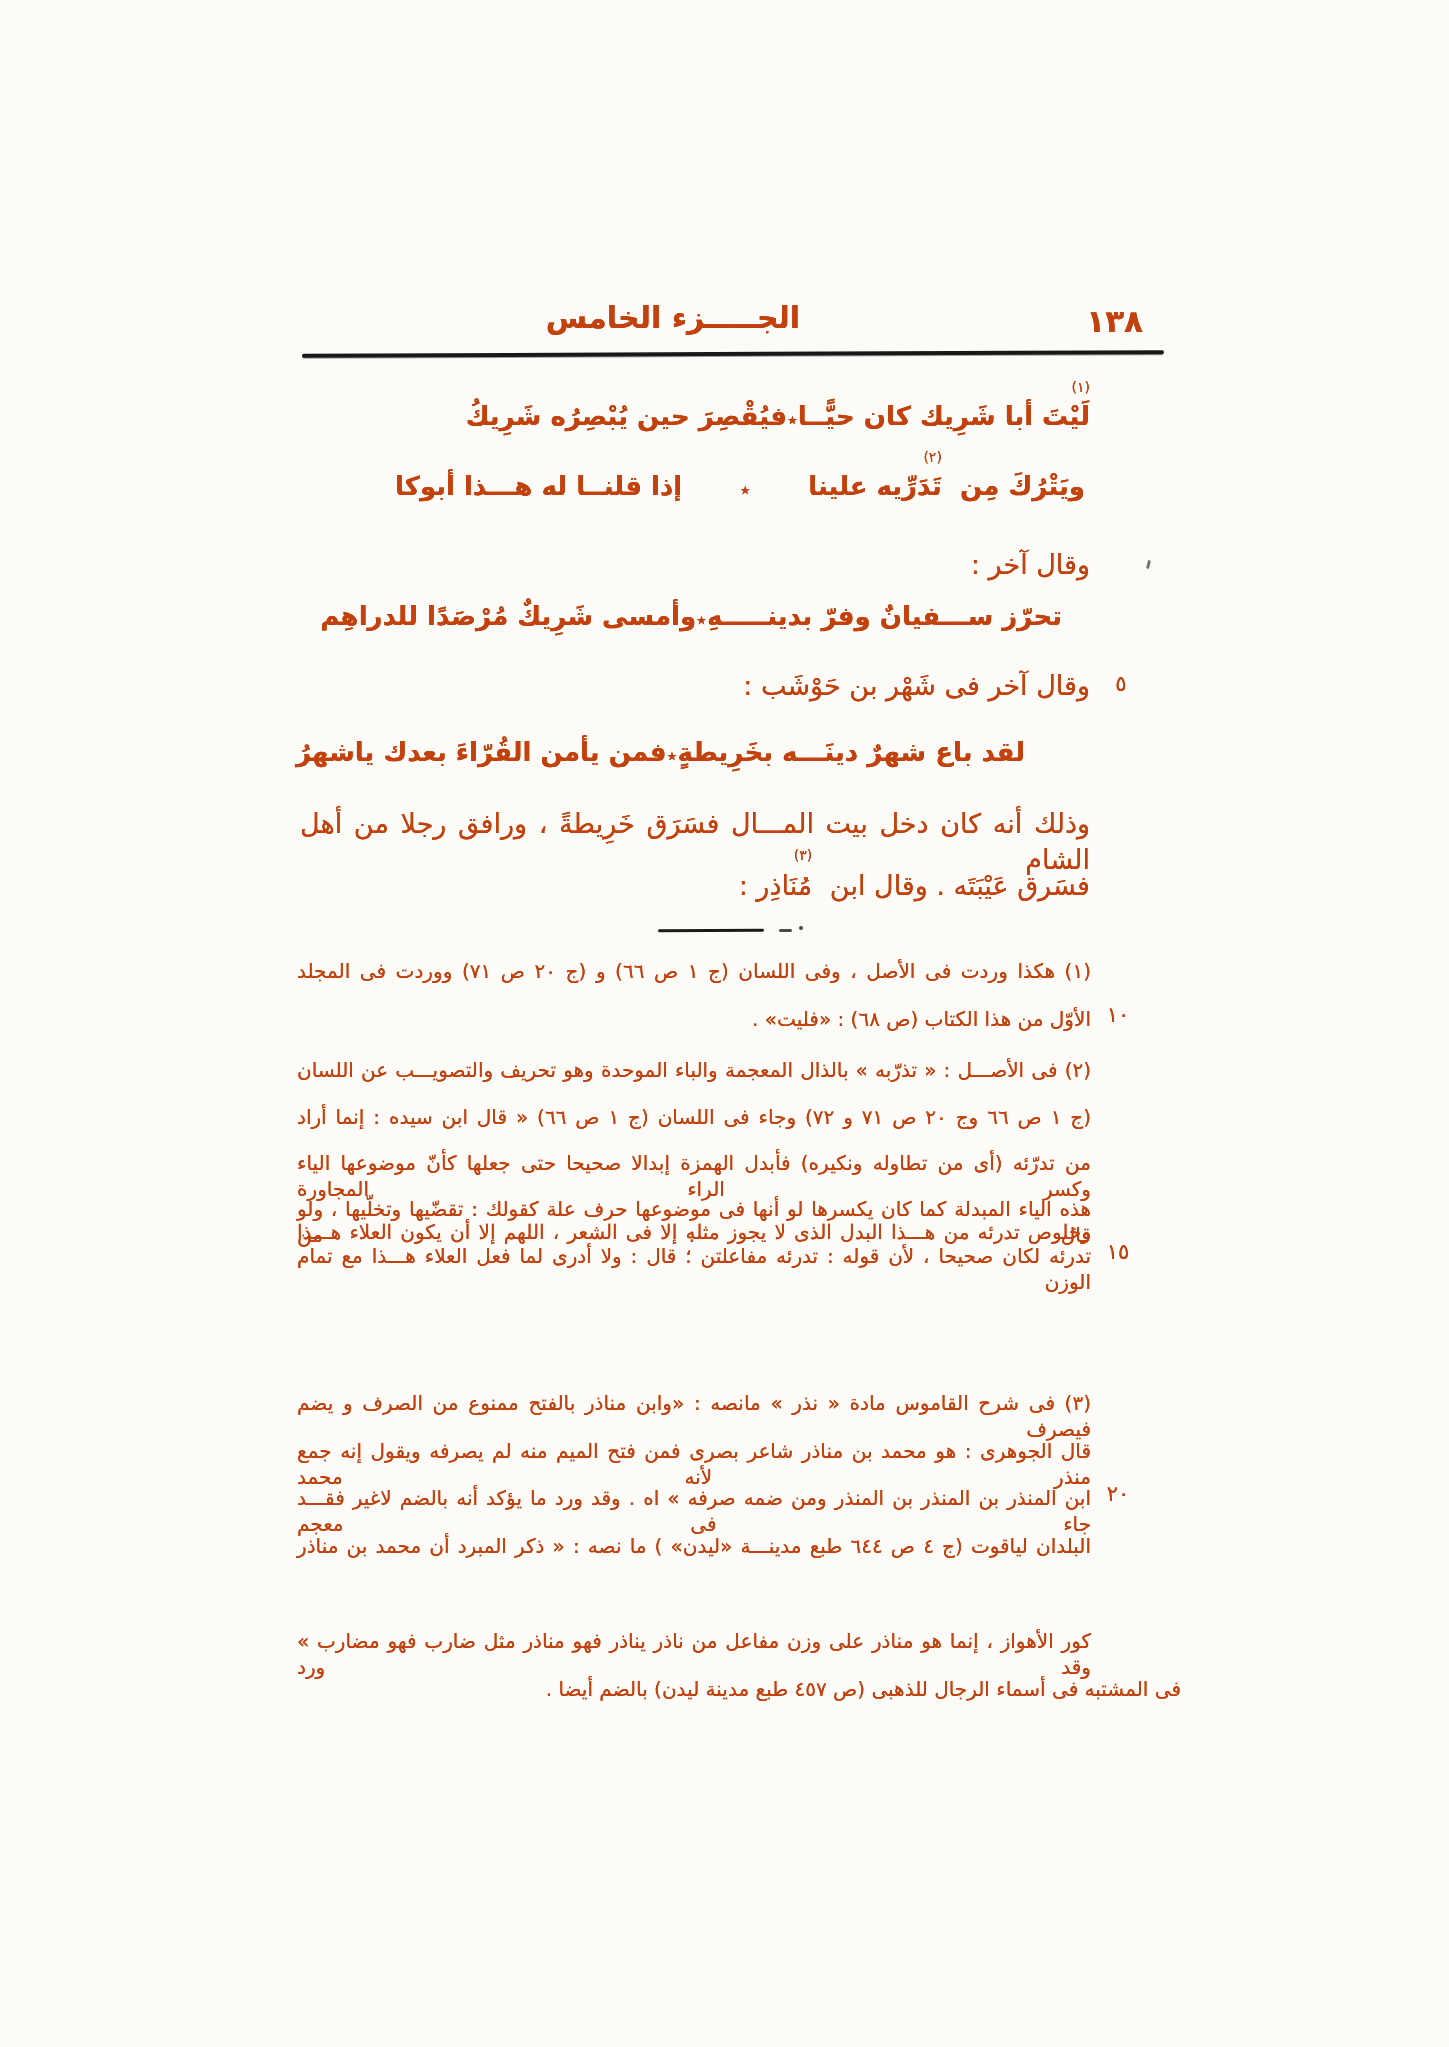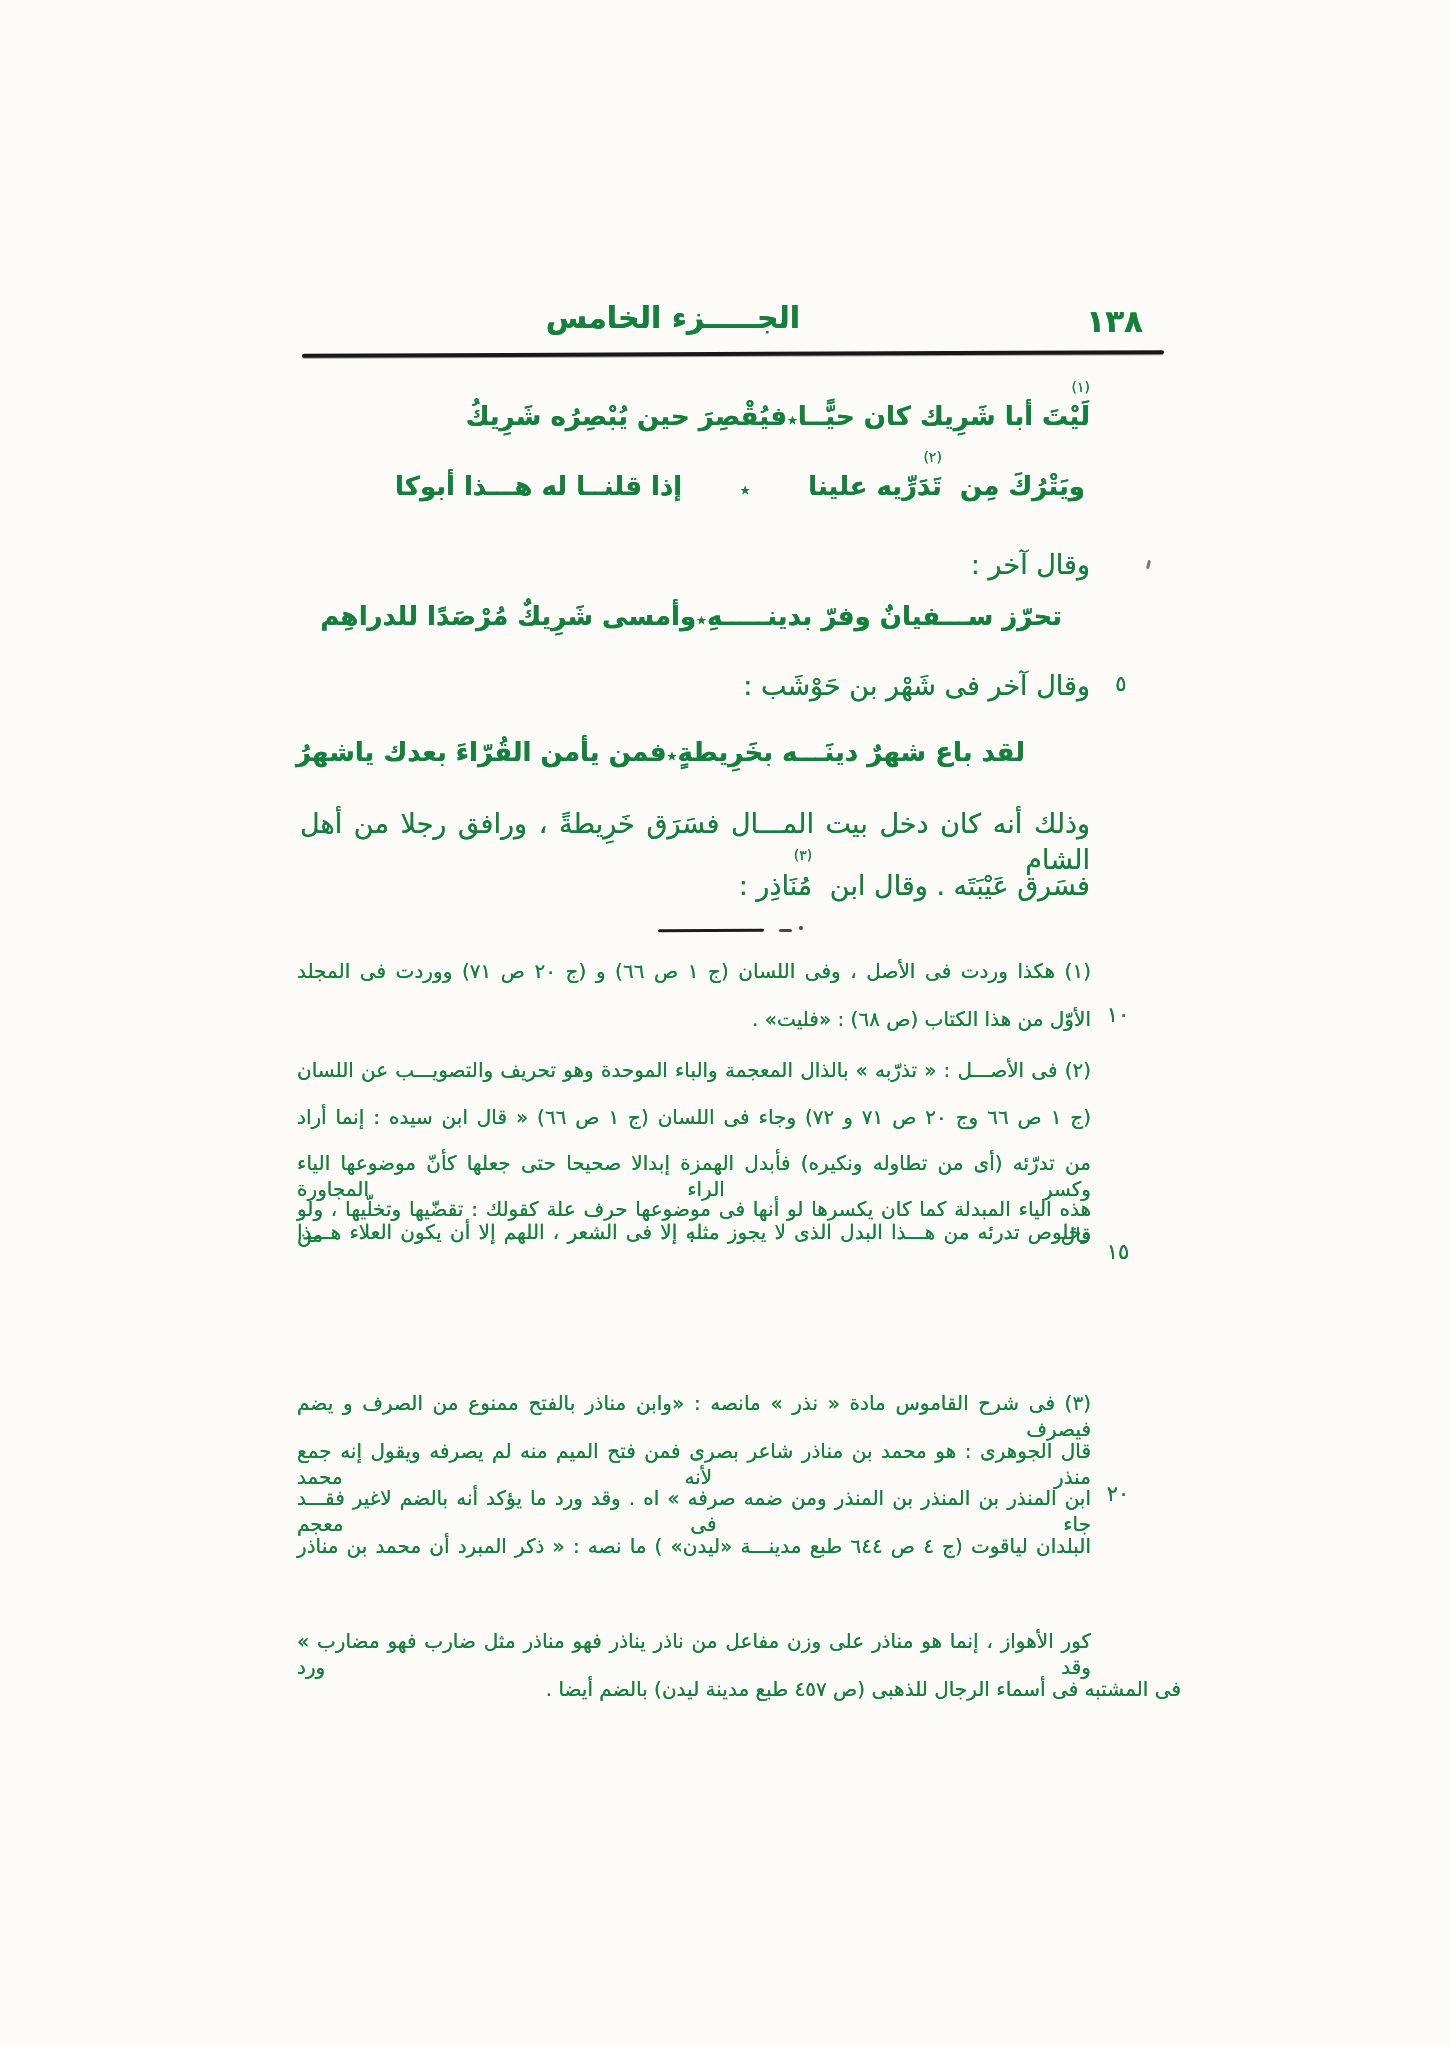--- a/index.html
+++ b/index.html
@@ -5,21 +5,21 @@
   html,body{margin:0;padding:0;}
   body{
     width:1449px;height:2047px;
     background:#e9e9e6;
     font-family:"DejaVu Sans", sans-serif;
   }
   .page{
     position:relative;
     width:1449px;height:2047px;
     background:#fcfbf8;
-    color:#15803d;
+    color:#c2410c;
     overflow:hidden;
     text-shadow:0 0 .5px currentColor;
   }
   .abs{position:absolute;}
   .rtl{direction:rtl;unicode-bidi:embed;}
 
   
   .header-title{
     top:300px;left:538px;width:270px;
     text-align:center;font-size:30px;font-weight:bold;
@@ -147,20 +147,21 @@
   <div class="abs fn-sep-dash"></div>
   <div class="abs fn-sep-dot"></div>
   <div class="abs ink-speck"></div>
 
   <div class="abs rtl fline justify fn-indent" style="top:958px;">(١) هكذا وردت فى الأصل ، وفى اللسان (ج ١ ص ٦٦) و (ج ٢٠ ص ٧١) ووردت فى المجلد</div>
   <div class="abs rtl fline" style="top:1006px;">الأوّل من هذا الكتاب (ص ٦٨) : «فليت» .</div>
   <div class="abs rtl fline justify fn-indent" style="top:1057px;">(٢) فى الأصـــل : « تذرّبه » بالذال المعجمة والباء الموحدة وهو تحريف والتصويـــب عن اللسان</div>
   <div class="abs rtl fline justify" style="top:1104px;">(ج ١ ص ٦٦ وج ٢٠ ص ٧١ و ٧٢) وجاء فى اللسان (ج ١ ص ٦٦) « قال ابن سيده : إنما أراد</div>
   <div class="abs rtl fline justify" style="top:1150px;">من تدرّئه (أى من تطاوله ونكيره) فأبدل الهمزة إبدالا صحيحا حتى جعلها كأنّ موضوعها الياء وكسر الراء المجاورة</div>
   <div class="abs rtl fline justify" style="top:1196px;">هذه الياء المبدلة كما كان يكسرها لو أنها فى موضوعها حرف علة كقولك : تقضّيها وتخلّيها ، ولو قال : من</div>
+  <div class="abs rtl fline justify" style="top:1243px;">تدرئه لكان صحيحا ، لأن قوله : تدرئه مفاعلتن ؛ قال : ولا أدرى لما فعل العلاء هـــذا مع تمام الوزن</div>
   <div class="abs rtl fline justify" style="top:1219px;font-family:Liberation Serif, serif;">وخلوص تدرئه من هـــذا البدل الذى لا يجوز مثله إلا فى الشعر ، اللهم إلا أن يكون العلاء هـــذا</div>
   <div class="abs rtl fline justify fn-indent" style="top:1390px;">(٣) فى شرح القاموس مادة « نذر » مانصه : «وابن مناذر بالفتح ممنوع من الصرف و يضم فيصرف</div>
   <div class="abs rtl fline justify" style="top:1438px;">قال الجوهرى : هو محمد بن مناذر شاعر بصرى فمن فتح الميم منه لم يصرفه ويقول إنه جمع منذر لأنه محمد</div>
   <div class="abs rtl fline justify" style="top:1485px;">ابن المنذر بن المنذر بن المنذر ومن ضمه صرفه » اه . وقد ورد ما يؤكد أنه بالضم لاغير فقـــد جاء فى معجم</div>
   <div class="abs rtl fline justify" style="top:1533px;">البلدان لياقوت (ج ٤ ص ٦٤٤ طبع مدينـــة «ليدن» ) ما نصه : « ذكر المبرد أن محمد بن مناذر</div>
   <div class="abs rtl fline justify" style="top:1628px;">كور الأهواز ، إنما هو مناذر على وزن مفاعل من ناذر يناذر فهو مناذر مثل ضارب فهو مضارب » وقد ورد</div>
   <div class="abs rtl fline fn-inset" style="top:1676px;">فى المشتبه فى أسماء الرجال للذهبى (ص ٤٥٧ طبع مدينة ليدن) بالضم أيضا .</div>
 
   <div class="abs margin-num" style="top:672px;left:1101px;">٥</div>
   <div class="abs margin-num" style="top:1003px;left:1098px;">١٠</div>

